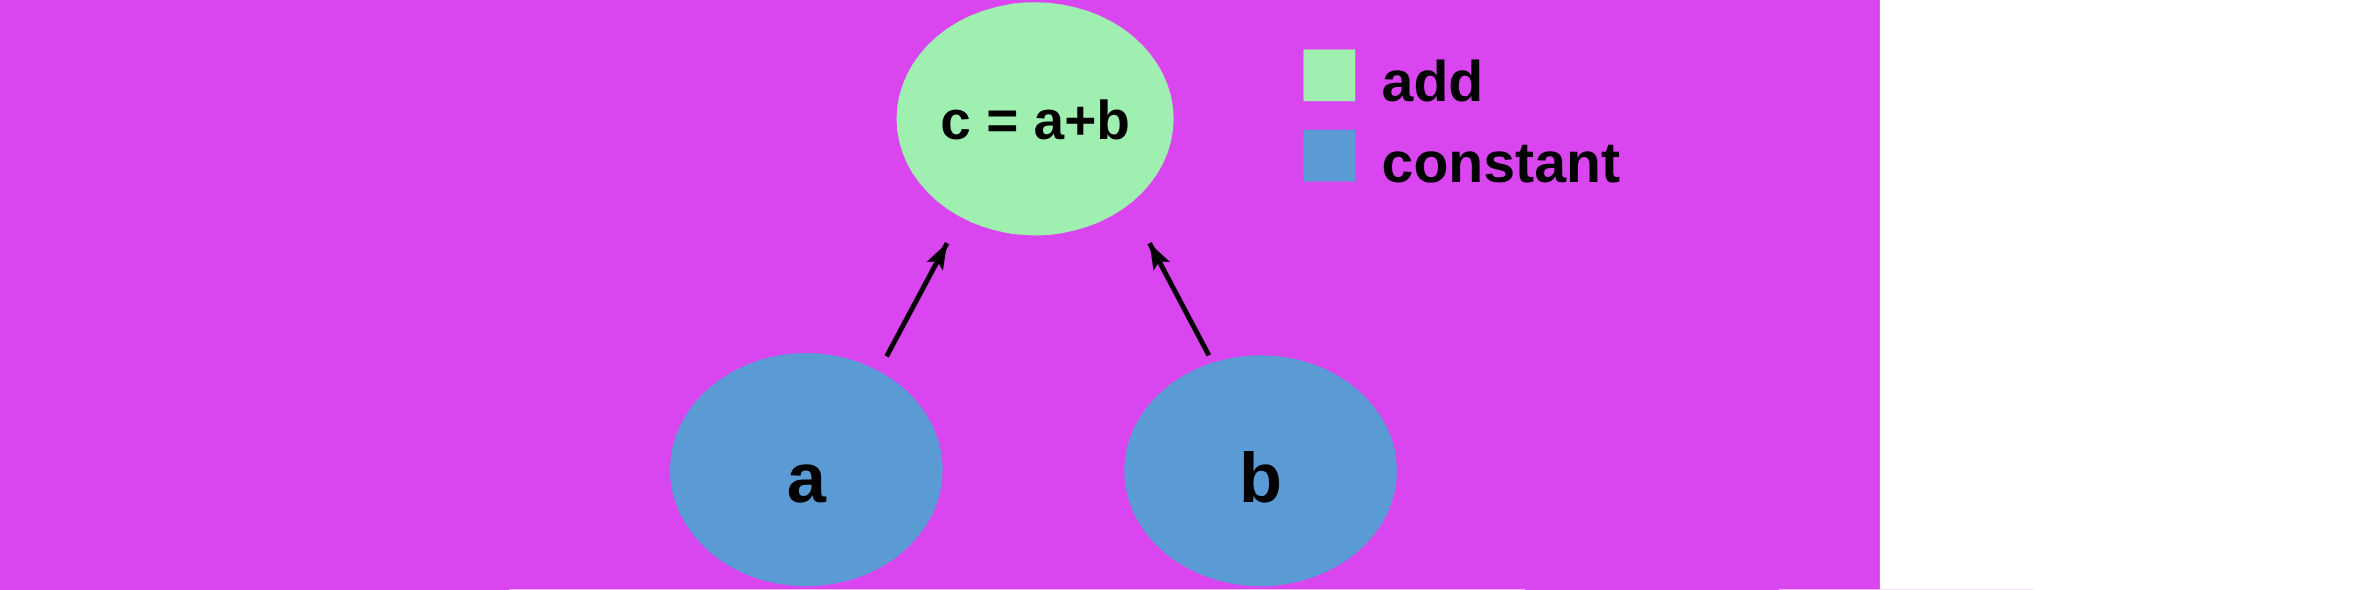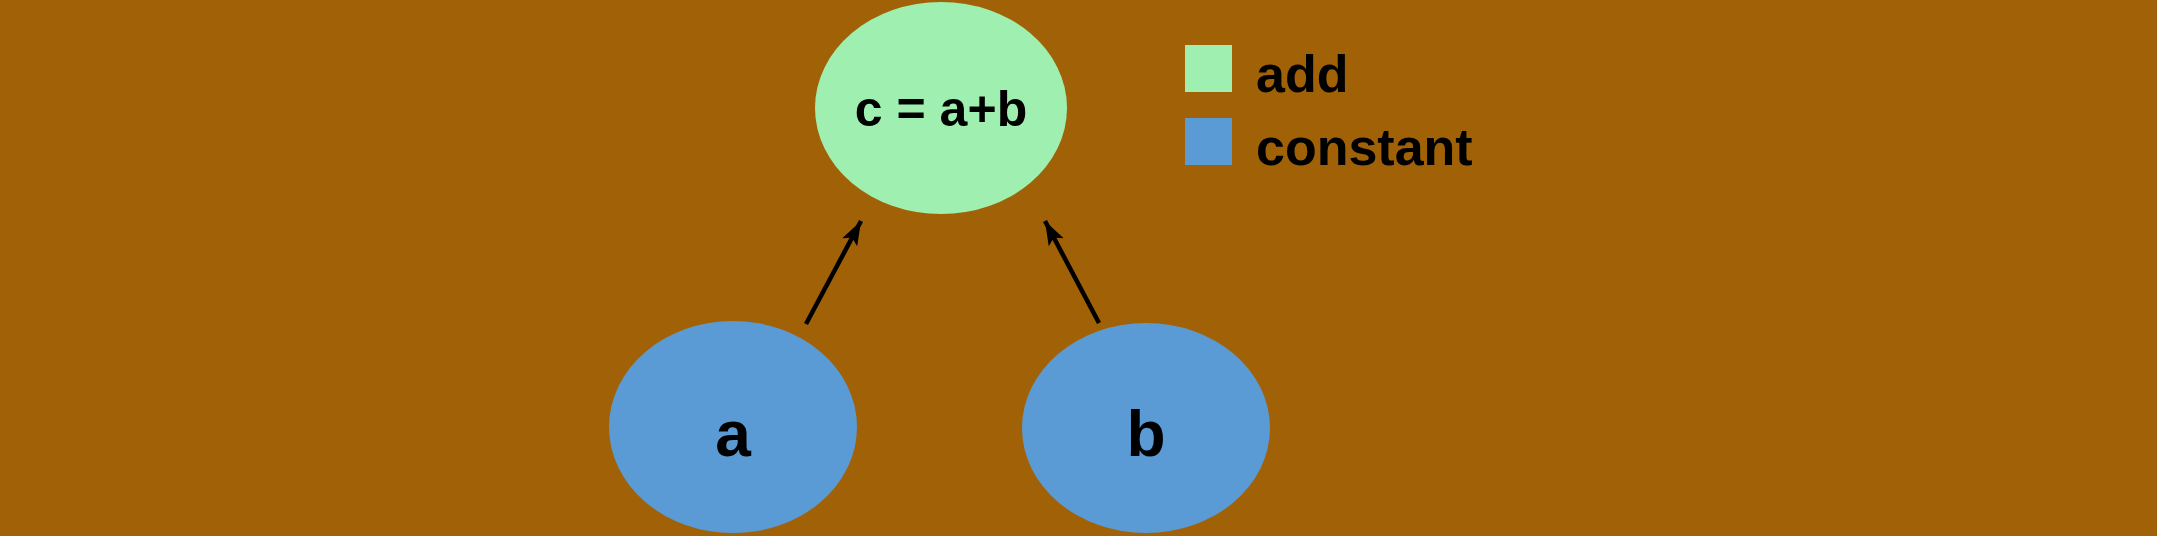--- a/index.html
+++ b/index.html
@@ -2,23 +2,23 @@
 <html><head>
 <meta charset="utf-8">
 <style>
   html, body {
     margin: 0;
     padding: 0;
     background: #ffffff;
   }
   .canvas-wrap {
     position: relative;
-    width: 2157px;
+    width: 1709px;
     height: 536px;
-    background: #a16207;
+    background: #d946ef;
     overflow: hidden;
     font-family: "Liberation Sans", sans-serif;
   }
   svg text {
     font-family: "Liberation Sans", sans-serif;
     font-weight: 700;
     fill: #000000;
   }
   .txt-op     { font-size: 50px; }
   .txt-const  { font-size: 64px; }

